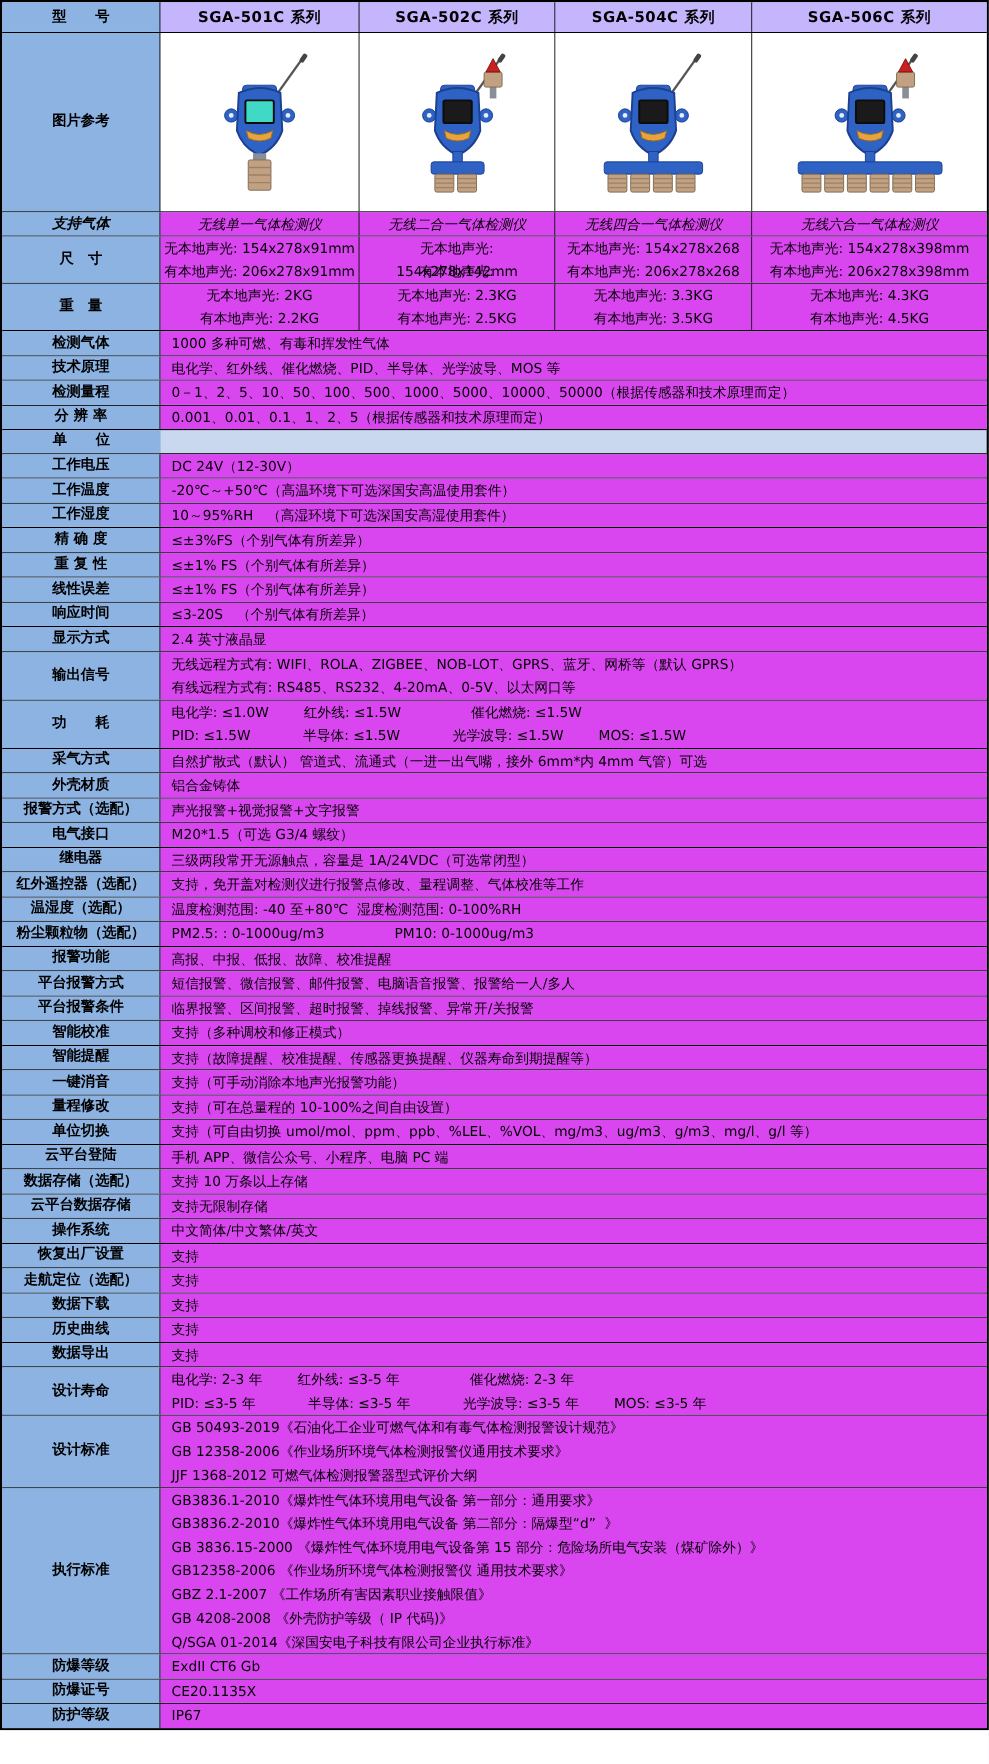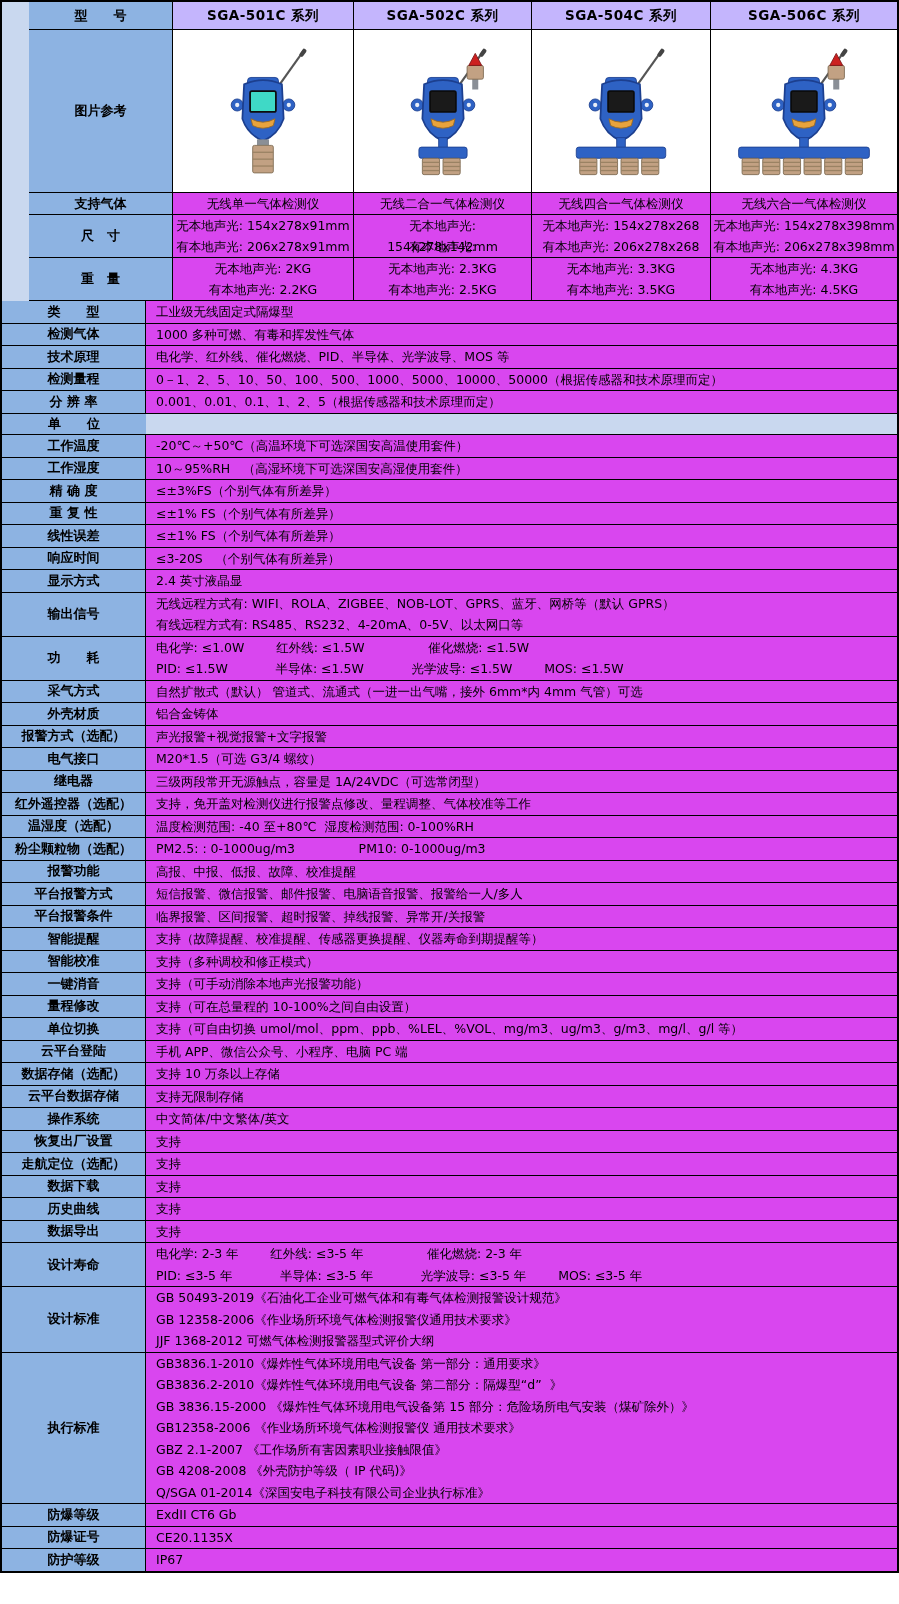--- a/index.html
+++ b/index.html
@@ -5,21 +5,21 @@
   html,body{margin:0;padding:0;background:#fff;}
   body{font-family:"DejaVu Sans","Liberation Sans",sans-serif;color:#000;}
   .sheet{
     width:899px;
     box-sizing:border-box;
     border:2px solid #000;
     background:#C9D8EF;
   }
   .row{display:grid;border-bottom:1px solid #000;box-sizing:border-box;}
   .row:last-child{border-bottom:none;}
-  .row-5col{grid-template-columns:144px 181px 178px 179px 1fr;margin-left:27px;}
+  .row-5col{grid-template-columns:144px 181px 178px 179px 1fr;}
   .row-2col{grid-template-columns:144px 1fr;}
   .cell{
     box-sizing:border-box;
     border-right:1px solid #000;
     display:flex;flex-direction:column;justify-content:center;
     overflow:hidden;
   }
   .cell:last-child{border-right:none;}
   .label-cell{
     background:#8DB3E2;
@@ -39,21 +39,21 @@
   .val-cell{
     background:#d946ef;
     font-size:12.5px;
   }
   .val-center{align-items:center;text-align:center;}
   .val-left{align-items:flex-start;text-align:left;padding-left:10px;padding-right:6px;}
   .vline{line-height:21.5px;white-space:pre-wrap;min-height:21.5px;}
   .head-row{height:28px;}
   .img-row{height:163px;}
   .single{min-height:21.6px;}
-  .row-support{height:22px;}
+  .row-support{height:22px;font-style:italic;}
   .row-dim{height:43px;}
   .row-wt{height:43px;}
   svg{display:block;}
 </style>
 </head>
 <body>
 
 <div class="sheet">
 
   <div class="row row-5col head-row">
@@ -248,26 +248,20 @@
       <div class="vline">有本地声光: 3.5KG</div>
     </div>
     <div class="cell val-cell val-center">
       <div class="vline">无本地声光: 4.3KG</div>
       <div class="vline">有本地声光: 4.5KG</div>
     </div>
   </div>
 
   <div id="spec-rows">
       <div class="row row-2col single">
-        <div class="cell label-cell">类　　型</div>
-        <div class="cell val-cell val-left">
-          <div class="vline">工业级无线固定式隔爆型</div>
-        </div>
-      </div>
-      <div class="row row-2col single">
         <div class="cell label-cell">检测气体</div>
         <div class="cell val-cell val-left">
           <div class="vline">1000 多种可燃、有毒和挥发性气体</div>
         </div>
       </div>
       <div class="row row-2col single">
         <div class="cell label-cell">技术原理</div>
         <div class="cell val-cell val-left">
           <div class="vline">电化学、红外线、催化燃烧、PID、半导体、光学波导、MOS 等</div>
         </div>
@@ -279,20 +273,26 @@
         </div>
       </div>
       <div class="row row-2col single">
         <div class="cell label-cell">分  辨  率</div>
         <div class="cell val-cell val-left">
           <div class="vline">0.001、0.01、0.1、1、2、5（根据传感器和技术原理而定）</div>
         </div>
       </div>
       <div class="row row-2col single">
         <div class="cell label-cell">单　　位</div>
+      </div>
+      <div class="row row-2col single">
+        <div class="cell label-cell">工作电压</div>
+        <div class="cell val-cell val-left">
+          <div class="vline">DC 24V（12-30V）</div>
+        </div>
       </div>
       <div class="row row-2col single">
         <div class="cell label-cell">工作温度</div>
         <div class="cell val-cell val-left">
           <div class="vline">-20℃～+50℃（高温环境下可选深国安高温使用套件）</div>
         </div>
       </div>
       <div class="row row-2col single">
         <div class="cell label-cell">工作湿度</div>
         <div class="cell val-cell val-left">
@@ -403,29 +403,29 @@
           <div class="vline">短信报警、微信报警、邮件报警、电脑语音报警、报警给一人/多人</div>
         </div>
       </div>
       <div class="row row-2col single">
         <div class="cell label-cell">平台报警条件</div>
         <div class="cell val-cell val-left">
           <div class="vline">临界报警、区间报警、超时报警、掉线报警、异常开/关报警</div>
         </div>
       </div>
       <div class="row row-2col single">
+        <div class="cell label-cell">智能校准</div>
+        <div class="cell val-cell val-left">
+          <div class="vline">支持（多种调校和修正模式）</div>
+        </div>
+      </div>
+      <div class="row row-2col single">
         <div class="cell label-cell">智能提醒</div>
         <div class="cell val-cell val-left">
           <div class="vline">支持（故障提醒、校准提醒、传感器更换提醒、仪器寿命到期提醒等）</div>
-        </div>
-      </div>
-      <div class="row row-2col single">
-        <div class="cell label-cell">智能校准</div>
-        <div class="cell val-cell val-left">
-          <div class="vline">支持（多种调校和修正模式）</div>
         </div>
       </div>
       <div class="row row-2col single">
         <div class="cell label-cell">一键消音</div>
         <div class="cell val-cell val-left">
           <div class="vline">支持（可手动消除本地声光报警功能）</div>
         </div>
       </div>
       <div class="row row-2col single">
         <div class="cell label-cell">量程修改</div>

